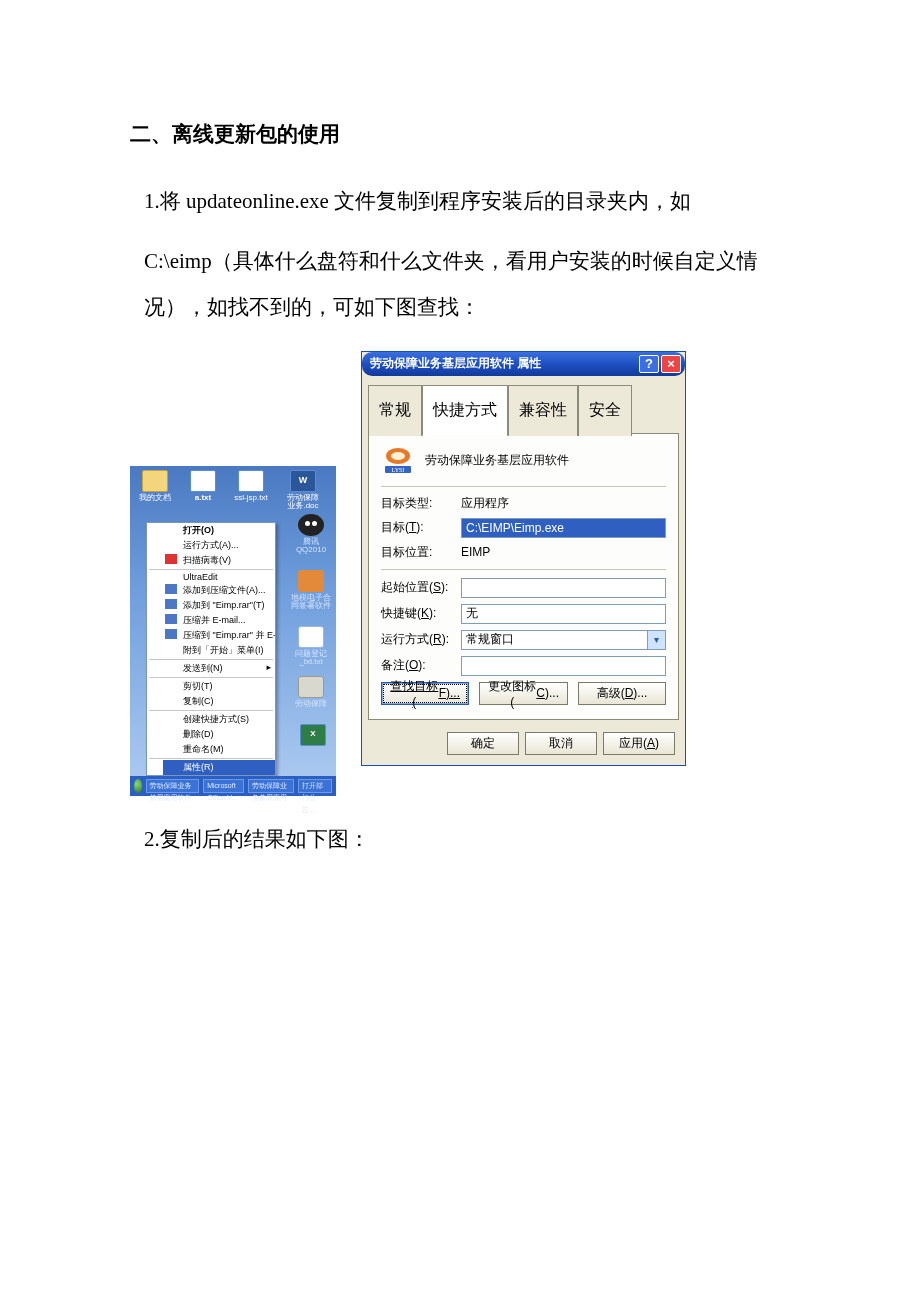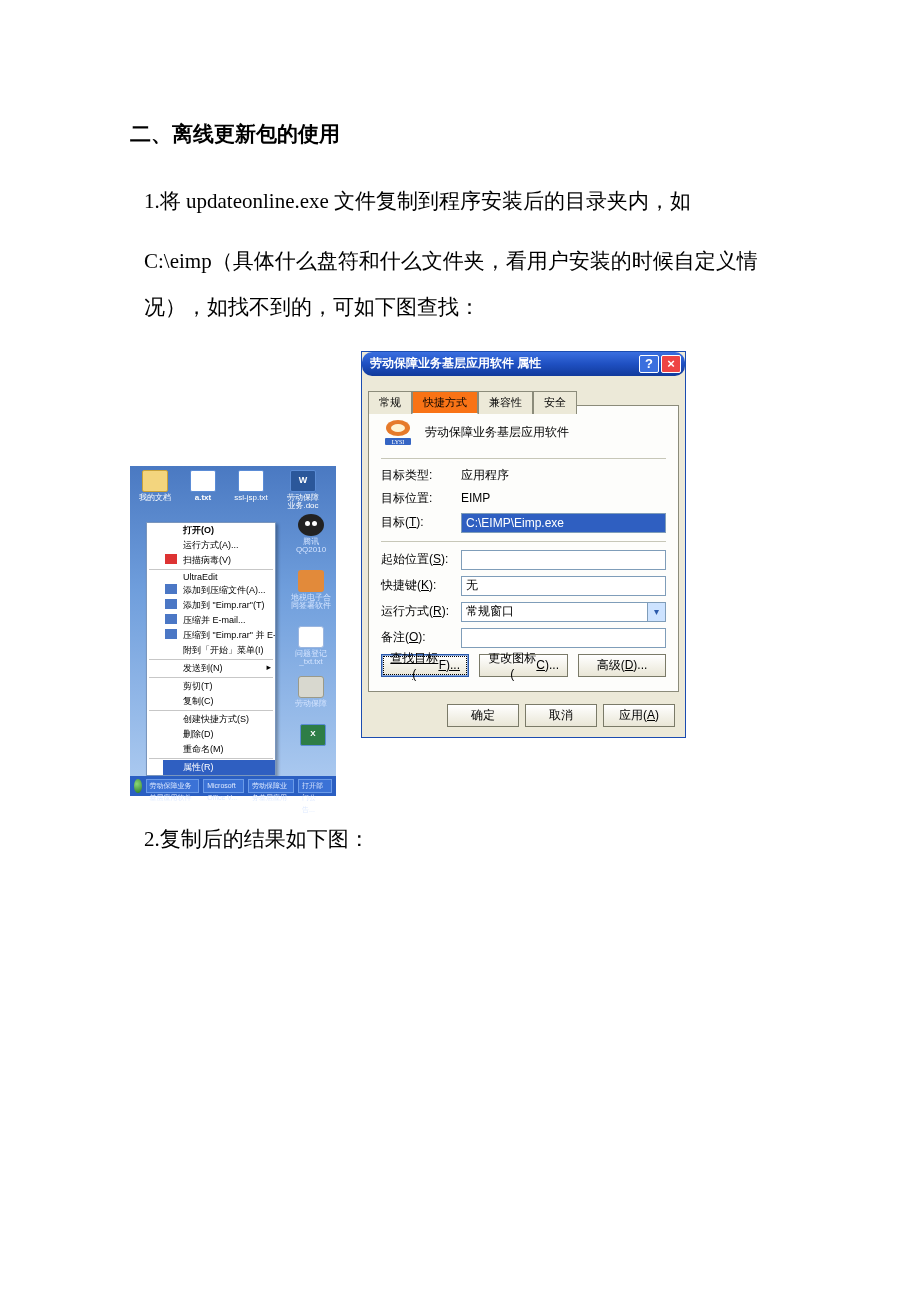--- a/index.html
+++ b/index.html
@@ -141,30 +141,30 @@
     font-weight:bold;font-size:13px;
   }
   .titlebtn.help{background:#3b6fde;color:#fff;}
   .titlebtn.close{background:#e44;color:#fff;}
   .tabstrip{
     display:flex;
     padding:6px 6px 0 6px;
     gap:0;
   }
   .tab{
-    padding:3px 10px;
-    font-size:11px;
+    padding:14px 10px;
+    font-size:16px;
     border:1px solid #8b8b7a;
     border-bottom:none;
     background:#ece9d8;
     position:relative;
-    top:9px;
+    top:3px;
   }
   .tab.active{
-    background:#f97316;
+    background:#ffffff;
     border-bottom:1px solid #fdfdfb;
     z-index:2;
   }
   .tabbody{
     margin:0 6px 6px 6px;
     border:1px solid #8b8b7a;
     background:#fdfdfb;
     padding:12px 12px 14px 12px;
   }
   .hrow{display:flex;align-items:center;margin-bottom:10px;}
@@ -319,26 +319,26 @@
             </svg>
           </span>
           <span>劳动保障业务基层应用软件</span>
         </div>
         <div class="hr"></div>
         <div class="fld">
           <span class="lbl">目标类型:</span>
           <span class="val">应用程序</span>
         </div>
         <div class="fld">
+          <span class="lbl">目标(<span class="u">T</span>):</span>
+          <input class="inp sel" value="C:\EIMP\Eimp.exe" style="">
+        </div>
+        <div class="fld">
           <span class="lbl">目标位置:</span>
           <span class="val">EIMP</span>
-        </div>
-        <div class="fld">
-          <span class="lbl">目标(<span class="u">T</span>):</span>
-          <input class="inp sel" value="C:\EIMP\Eimp.exe" style="">
         </div>
         <div class="hr"></div>
         <div class="fld">
           <span class="lbl">起始位置(<span class="u">S</span>):</span>
           <input class="inp" value="" style="">
         </div>
         <div class="fld">
           <span class="lbl">快捷键(<span class="u">K</span>):</span>
           <input class="inp" value="无" style="">
         </div>

